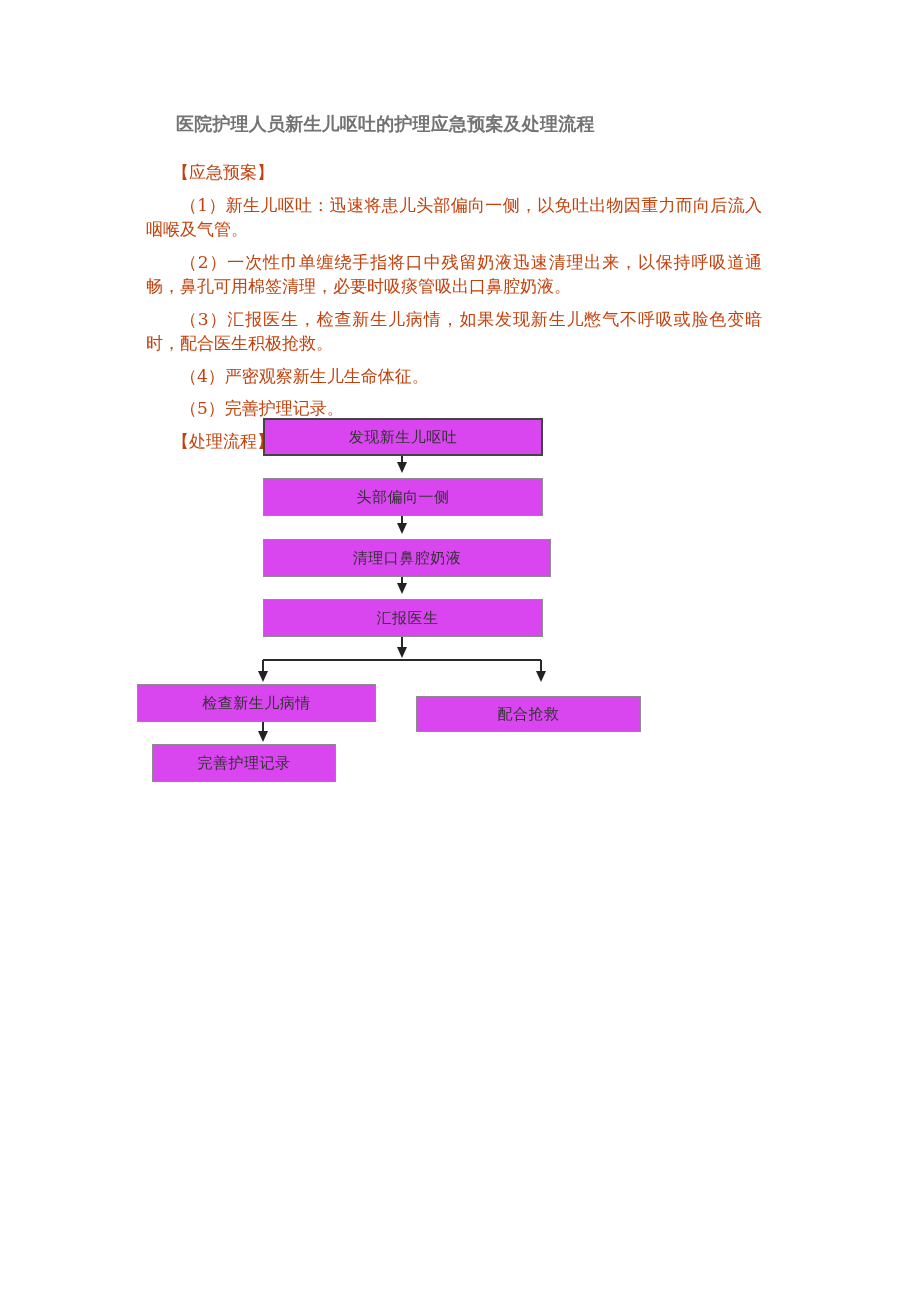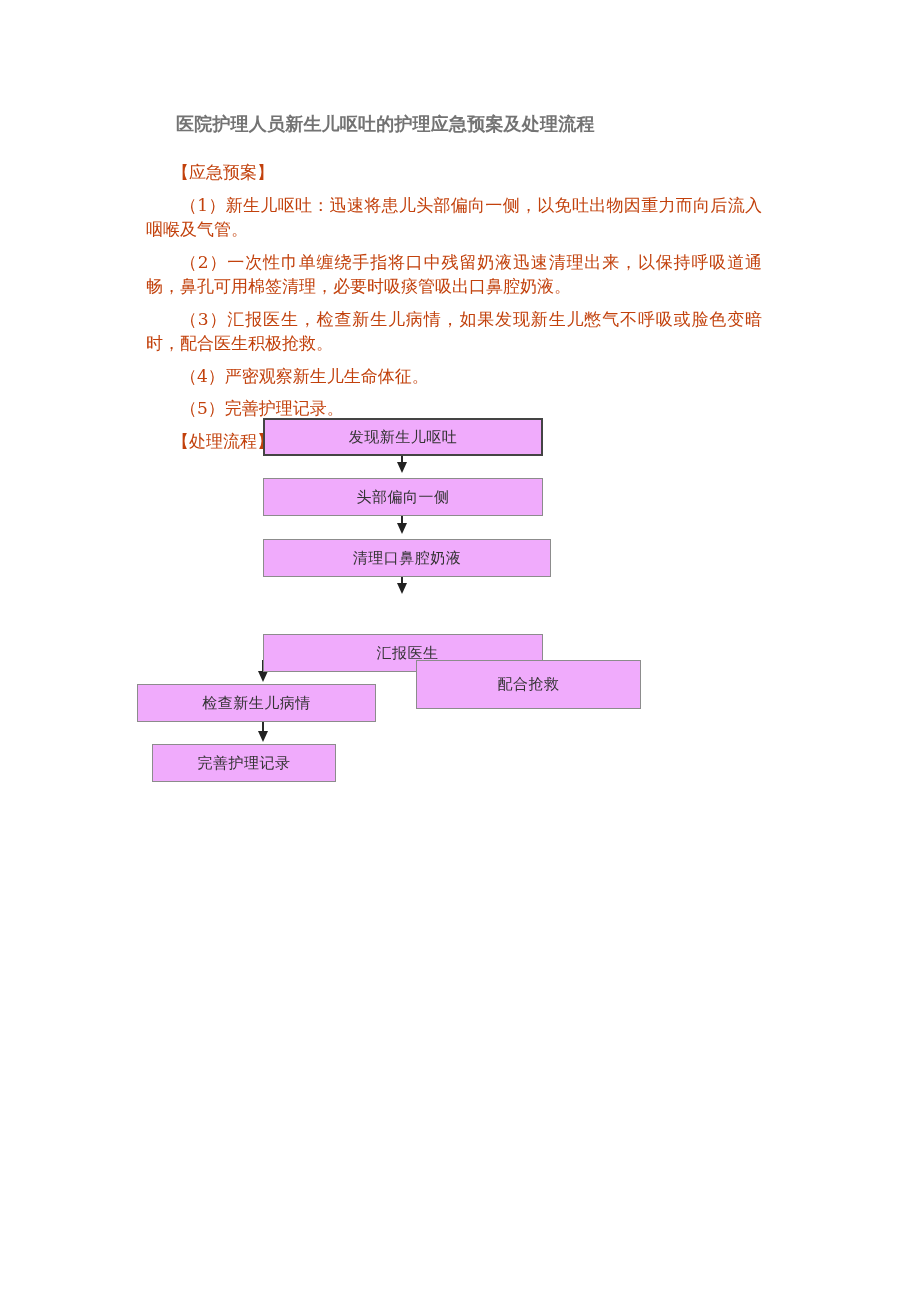--- a/index.html
+++ b/index.html
@@ -18,21 +18,21 @@
       position: absolute; left: 138px; top: 160px; width: 632px;
       font-size: 17px; line-height: 24.5px; color: #c2410c;
     }
     .para { margin: 8px; text-indent: 34px; text-align: justify; text-align-last: left; }
     .section-head { margin: 0; padding-left: 34px; }
     .section-head.second { margin-top: 0; }
 
     .flow { position: absolute; left: 0; top: 0; width: 920px; height: 1301px; pointer-events: none; }
     .box {
       position: absolute; box-sizing: border-box;
-      border: 1.5px solid #8c8c8c; background: #f0abfc;
+      border: 1.5px solid #8c8c8c; background: #d946ef;
       display: flex; align-items: center; justify-content: center;
       font-family: "DejaVu Serif", "Liberation Serif", serif;
       font-size: 15px; color: #333; letter-spacing: 0.5px;
       pointer-events: auto;
     }
     .box.first { border: 2px solid #444; }
     svg.lines { position: absolute; left: 0; top: 0; }
   </style>
 </head>
 <body>
@@ -73,17 +73,17 @@
       <path d="M397,647 L407,647 L402,658 Z"></path>
       <path d="M258,671 L268,671 L263,682 Z"></path>
       <path d="M536,671 L546,671 L541,682 Z"></path>
       <path d="M258,731 L268,731 L263,742 Z"></path>
     </g>
   </svg>
 
   <div class="box first" style="left:263px; top:418px; width:280px; height:38px;">发现新生儿呕吐</div>
   <div class="box" style="left:263px; top:478px; width:280px; height:38px;">头部偏向一侧</div>
   <div class="box" style="left:263px; top:539px; width:288px; height:38px;">清理口鼻腔奶液</div>
-  <div class="box" style="left:263px; top:634px; width:280px; height:38px;padding-left:9px;">汇报医生</div>
+  <div class="box" style="left:263px; top:599px; width:280px; height:38px;padding-left:9px;">汇报医生</div>
   <div class="box" style="left:137px; top:684px; width:239px; height:38px;">检查新生儿病情</div>
-  <div class="box" style="left:416px; top:660px; width:225px; height:49px;">配合抢救</div>
+  <div class="box" style="left:416px; top:696px; width:225px; height:36px;">配合抢救</div>
   <div class="box" style="left:152px; top:744px; width:184px; height:38px;">完善护理记录</div>
 </div>
 
 </body></html>

